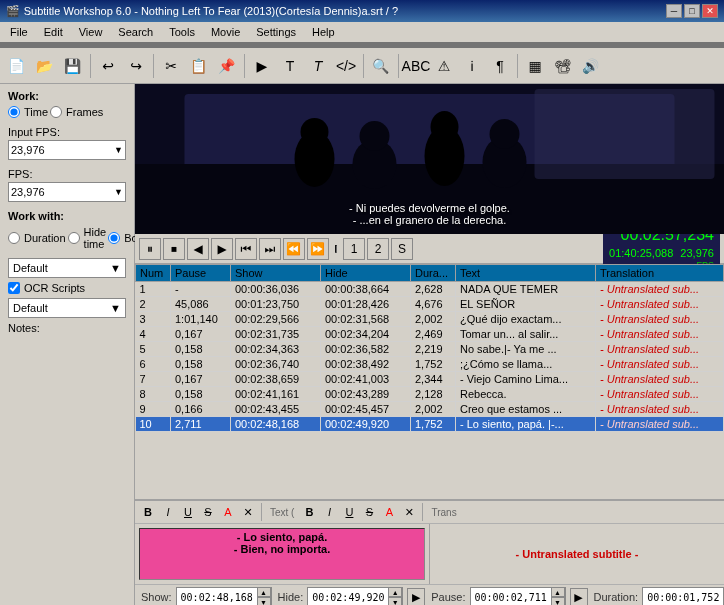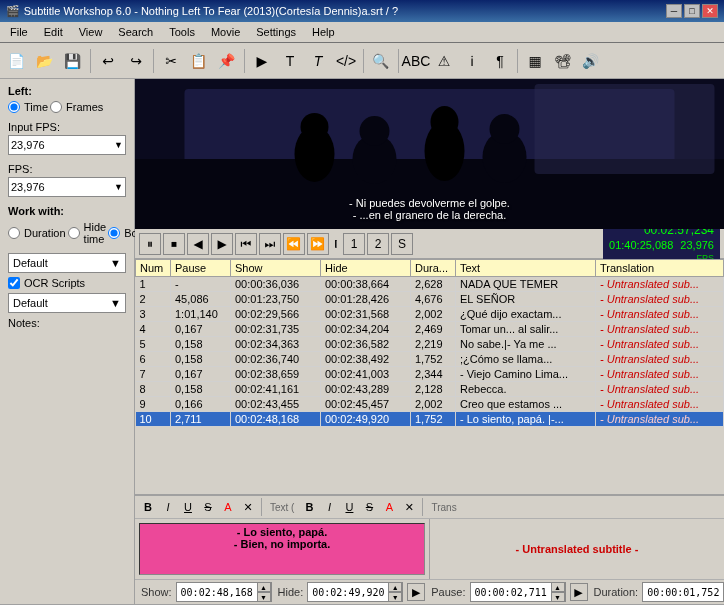--- a/index.html
+++ b/index.html
@@ -20,21 +20,21 @@
     .title-btn {
       width: 16px; height: 14px; background: #c0c0c0; border: 1px solid #888;
       font-size: 9px; display: flex; align-items: center; justify-content: center;
       cursor: pointer; color: black;
     }
     .title-btn.close { background: #e05050; color: white; }
 
     
     .menu-bar {
       background: #d4d0c8;
-      border-bottom: 1px solid #737373;
+      border-bottom: 6px solid #737373;
       display: flex;
       padding: 2px 4px;
       gap: 4px;
     }
     .menu-item {
       padding: 2px 6px;
       cursor: pointer;
       color: black;
     }
 
@@ -173,21 +173,21 @@
     .subtitle-table-wrapper {
       flex: 1;
       overflow-y: auto;
       border-bottom: 1px solid #a0a0a0;
     }
     table {
       width: 100%;
       border-collapse: collapse;
     }
     thead th {
-      background: #fef9c3;
+      background: #0369a1;
       border: 1px solid #a0a0a0;
       padding: 2px 4px;
       text-align: left;
       position: sticky;
       top: 0;
       z-index: 1;
       font-weight: normal;
     }
     tbody tr { border-bottom: 1px solid #d0d0d0; }
     tbody tr.selected { background: #316ac5; color: white; }
@@ -366,21 +366,21 @@
   <div class="tb-btn">¶</div>
   <div class="tb-sep"></div>
   <div class="tb-btn">▦</div>
   <div class="tb-btn">📽</div>
   <div class="tb-btn">🔊</div>
 </div>
 
 <div class="main-layout">
 
   <div class="left-panel">
-    <div class="panel-label">Left:</div>
+    <div class="panel-label">Work:</div>
     <div class="radio-group">
       <div class="radio-item">
         <input type="radio" name="mode" checked="" style="">
         <span>Time</span>
       </div>
       <div class="radio-item">
         <input type="radio" name="mode" style="">
         <span>Frames</span>
       </div>
     </div>
@@ -477,21 +477,21 @@
         <div class="vc-btn">⏪</div>
         <div class="vc-btn">⏩</div>
         <div class="progress-bar">
           <div class="progress-fill"></div>
         </div>
         <div class="vc-btn">1</div>
         <div class="vc-btn">2</div>
         <div class="vc-btn">S</div>
       </div>
       <div class="vc-right">
-        <div style="font-size:12px">00:02:57,234</div>
+        <div style="font-size:16px">00:02:57,234</div>
         <div>
           <span>01:40:25,088</span>
           <span style="margin-left:4px">23,976</span>
         </div>
         <div style="font-size:9px;color:#00cc00;align-self:flex-end">FPS</div>
       </div>
     </div>
 
     <div class="subtitle-table-wrapper">
       <table>

